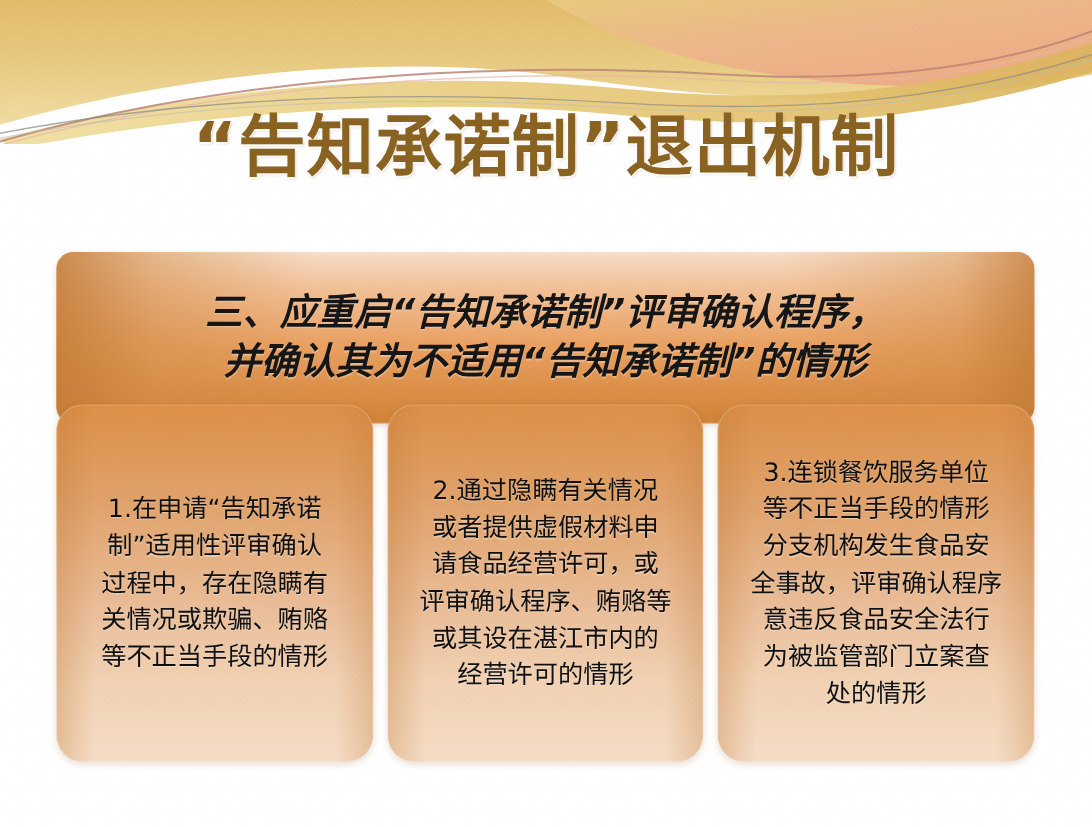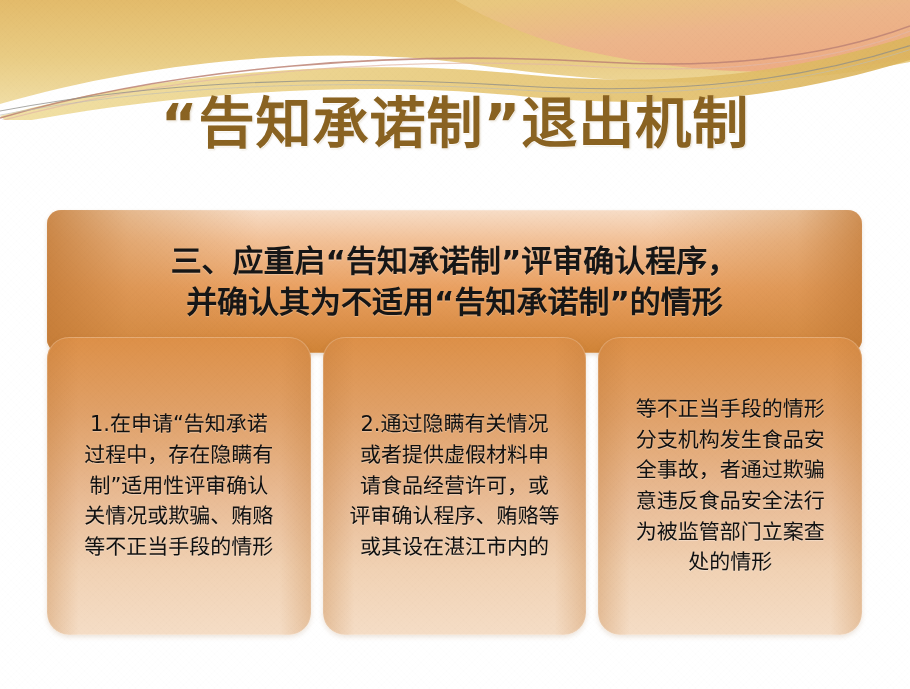--- a/index.html
+++ b/index.html
@@ -77,20 +77,21 @@
         #f2c096 22%,
         #e9a061 55%,
         #d98d45 85%,
         #cf8336 100%);
     box-shadow:
       inset 0 0 0 1px rgba(255,255,255,0.22),
       0 2px 4px rgba(150,100,50,0.20);
     display: flex;
     align-items: center;
     justify-content: flex-start;
+    font-style: italic;
   }
   .banner::before {
     
     content: "";
     position: absolute;
     inset: 0;
     border-radius: 14px;
     background: linear-gradient(to right,
       rgba(196,124,56,0.85) 0%,
       rgba(208,140,72,0.45) 10%,
@@ -220,42 +221,44 @@
       <span class="ln">三、应重启“告知承诺制”评审确认程序，</span>
       <span class="ln">并确认其为不适用“告知承诺制”的情形</span>
     </div>
   </div>
 
   <div class="boxes">
 
     <div class="box">
       <div class="box-text">
         <span class="ln">1.在申请“告知承诺</span>
+        <span class="ln">制”适用性评审确认</span>
         <span class="ln">过程中，存在隐瞒有</span>
-        <span class="ln">制”适用性评审确认</span>
         <span class="ln">关情况或欺骗、贿赂</span>
         <span class="ln">等不正当手段的情形</span>
       </div>
     </div>
 
     <div class="box">
       <div class="box-text">
         <span class="ln">2.通过隐瞒有关情况</span>
         <span class="ln">或者提供虚假材料申</span>
         <span class="ln">请食品经营许可，或</span>
         <span class="ln">评审确认程序、贿赂等</span>
         <span class="ln">或其设在湛江市内的</span>
+        <span class="ln">经营许可的情形</span>
       </div>
     </div>
 
     <div class="box">
       <div class="box-text">
+        <span class="ln">3.连锁餐饮服务单位</span>
         <span class="ln">等不正当手段的情形</span>
         <span class="ln">分支机构发生食品安</span>
-        <span class="ln">全事故，者通过欺骗</span>
+        <span class="ln">全事故，评审确认程序</span>
         <span class="ln">意违反食品安全法行</span>
         <span class="ln">为被监管部门立案查</span>
         <span class="ln">处的情形</span>
       </div>
     </div>
 
   </div>
 
   <div class="texture"></div>
 </div>

